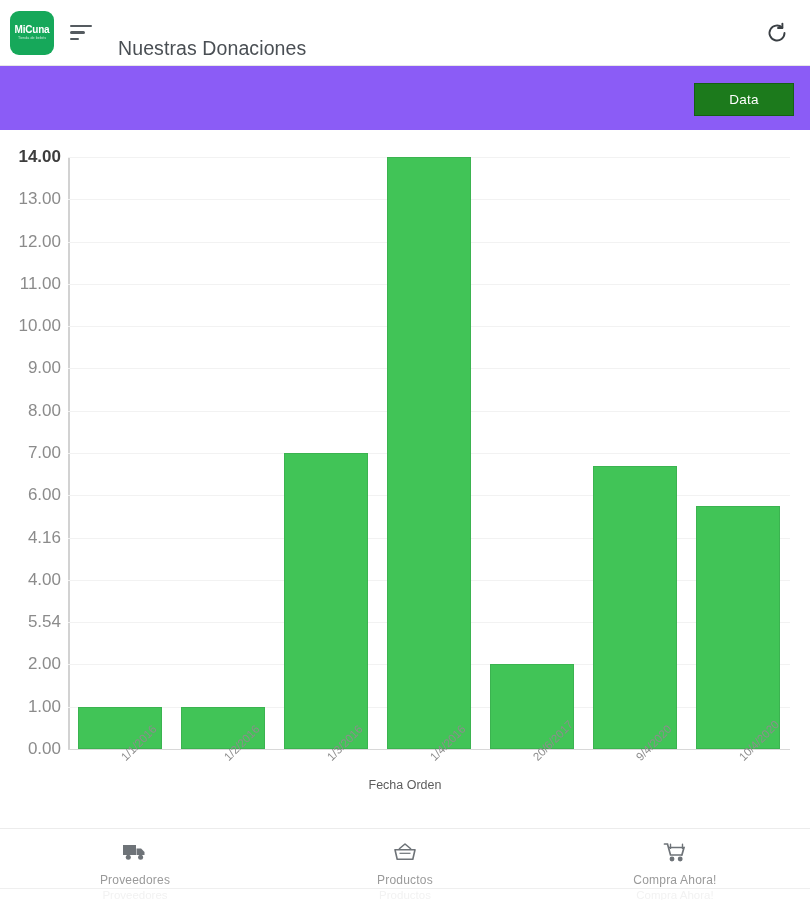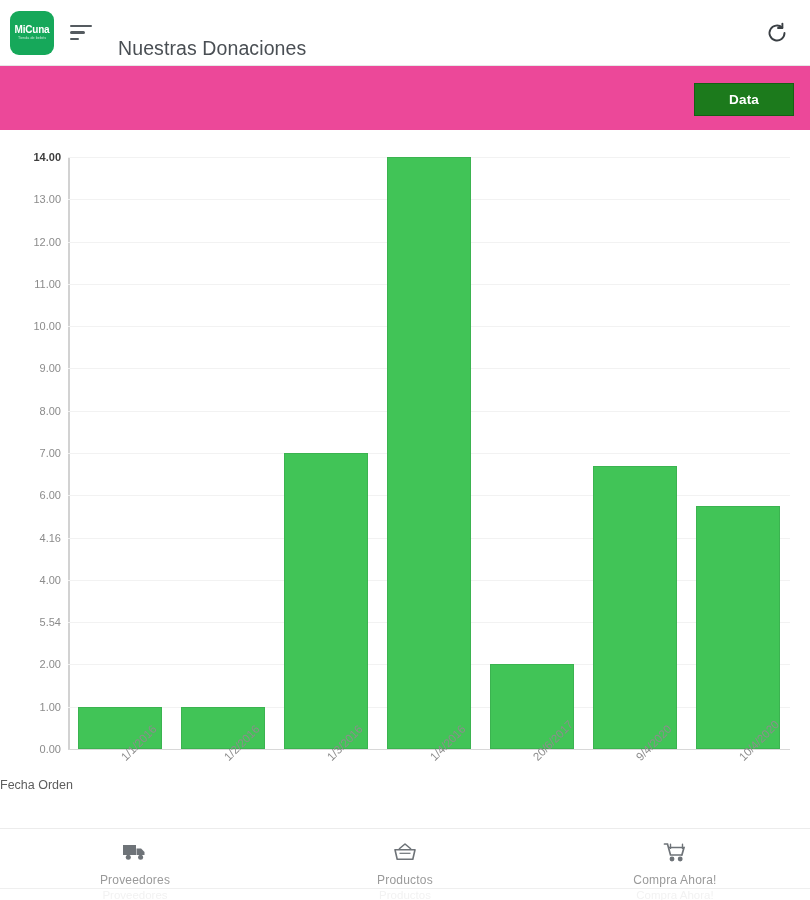--- a/index.html
+++ b/index.html
@@ -2,21 +2,21 @@
 <html><head>
 <meta charset="utf-8">
 <style>
   * { box-sizing: border-box; margin: 0; padding: 0; }
   html, body {
     width: 810px; height: 900px;
     font-family: "Liberation Sans", sans-serif;
     background: #ffffff;
     overflow: hidden;
   }
-  #app { position: relative; width: 810px; height: 708px; background: #ec4899; padding-left: 22px; }
+  #app { position: relative; width: 810px; height: 708px; background: #8b5cf6; padding-left: 22px; }
 
   
   .header {
     position: absolute; top: 0; left: 0;
     width: 810px; height: 66px;
     background: #ffffff;
     border-bottom: 1px solid #e6e6e6;
     display: flex; align-items: center;
   }
   .logo {
@@ -53,21 +53,21 @@
     display: flex; align-items: center; justify-content: center;
     cursor: pointer; background: none; border: none;
   }
 
   
   .data-btn {
     position: absolute; top: 83px; left: 694px;
     width: 100px; height: 33px;
     background: #1c7a1c;
     border: 1px solid #155f15;
-    color: #ffffff; font-size: 13.5px; font-weight: bold;
+    color: #ffffff; font-size: 13.5px; font-weight: normal;
     display: flex; align-items: center; justify-content: center;
     cursor: pointer; letter-spacing: 0.2px;
   }
 
   
   .chart-card {
     position: absolute; top: 130px; left: 0;
     width: 810px; height: 690px;
     background: #ffffff;
   }
@@ -80,21 +80,21 @@
     position: absolute; left: 0; width: 100%;
     height: 1px; background: #f2f2f2;
   }
   .gridline.base { background: #d8d8d8; }
   .axis-y {
     position: absolute; left: 0; top: 0;
     width: 1.5px; height: 100%; background: #d2d2d2;
   }
   .ytick {
     position: absolute; right: 100%; margin-right: 7px;
-    font-size: 11px; color: #8b8b8b;
+    font-size: 17px; color: #8b8b8b;
     white-space: nowrap; transform: translateY(-50%);
   }
   .ytick.top { color: #3d3d3d; font-weight: bold; }
   .bars {
     position: absolute; left: 0; bottom: 0;
     width: 100%; height: 100%;
     display: flex; align-items: flex-end;
   }
   .bar-slot {
     flex: 1 1 0; height: 100%;
@@ -112,21 +112,21 @@
   .xslot { flex: 1 1 0; position: relative; }
   .xlabel {
     position: absolute; left: 50%; top: 4px;
     font-size: 11.5px; color: #8d8d8d;
     white-space: nowrap;
     transform: rotate(-45deg) translate(-2px, 0);
     transform-origin: left top;
   }
   .axis-title {
     position: absolute; left: 0; top: 648px;
-    width: 810px; text-align: left;
+    width: 810px; text-align: center;
     font-size: 12.5px; color: #5d5d5d;
   }
 
   
   .bottom-nav {
     position: absolute; left: 0; top: 828px;
     width: 810px; height: 72px;
     border-top: 1px solid #ececec;
     background: #ffffff;
     display: flex; align-items: flex-start;

